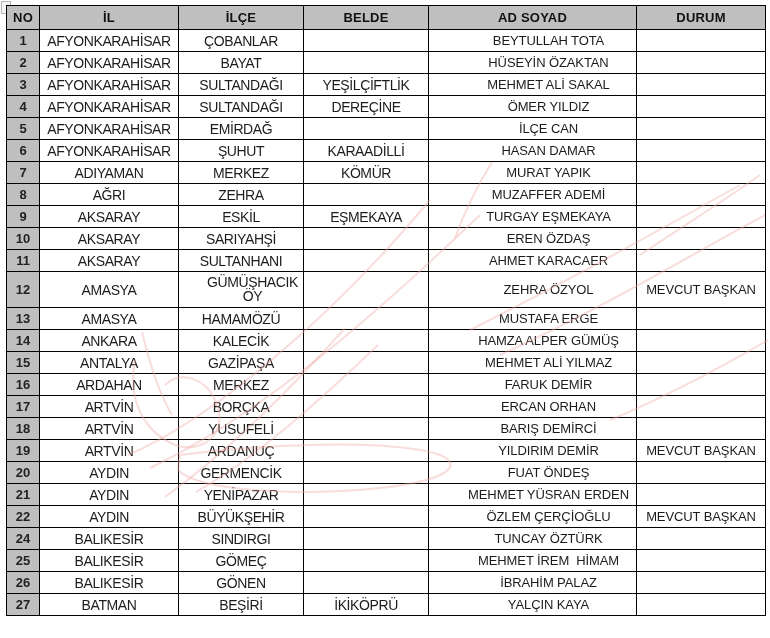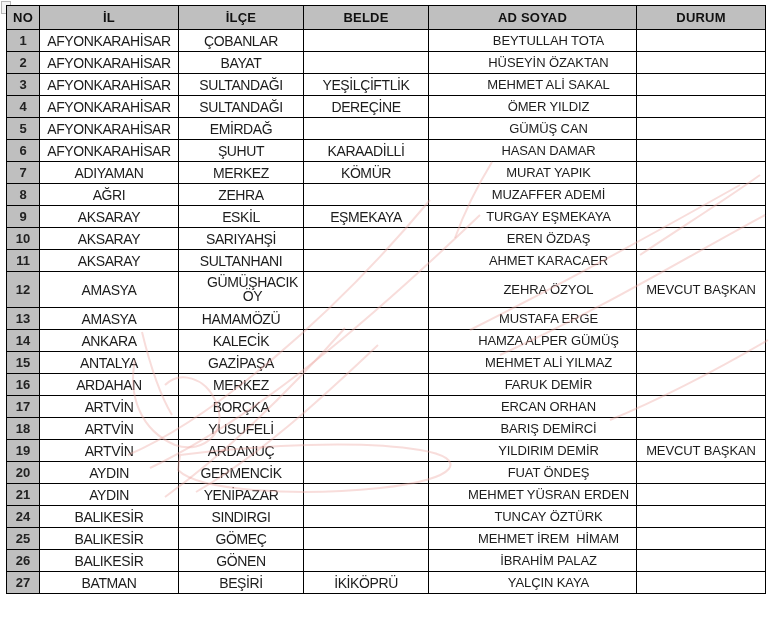--- a/index.html
+++ b/index.html
@@ -98,21 +98,21 @@
     <td class="c-ilce"><span class="txt">SULTANDAĞI</span></td>
     <td class="c-belde"><span class="txt">DEREÇİNE</span></td>
     <td class="c-ad"><span class="txt">ÖMER YILDIZ</span></td>
     <td class="c-durum"><span class="txt"></span></td>
   </tr>
       <tr class="row">
     <td class="c-no"><span class="txt">5</span></td>
     <td class="c-il"><span class="txt">AFYONKARAHİSAR</span></td>
     <td class="c-ilce"><span class="txt">EMİRDAĞ</span></td>
     <td class="c-belde"><span class="txt"></span></td>
-    <td class="c-ad"><span class="txt">GÜMÜŞ CAN</span></td>
+    <td class="c-ad"><span class="txt">İLÇE CAN</span></td>
     <td class="c-durum"><span class="txt"></span></td>
   </tr>
       <tr class="row">
     <td class="c-no"><span class="txt">6</span></td>
     <td class="c-il"><span class="txt">AFYONKARAHİSAR</span></td>
     <td class="c-ilce"><span class="txt">ŞUHUT</span></td>
     <td class="c-belde"><span class="txt">KARAADİLLİ</span></td>
     <td class="c-ad"><span class="txt">HASAN DAMAR</span></td>
     <td class="c-durum"><span class="txt"></span></td>
   </tr>
@@ -228,20 +228,28 @@
     <td class="c-ad"><span class="txt">FUAT ÖNDEŞ</span></td>
     <td class="c-durum"><span class="txt"></span></td>
   </tr>
       <tr class="row">
     <td class="c-no"><span class="txt">21</span></td>
     <td class="c-il"><span class="txt">AYDIN</span></td>
     <td class="c-ilce"><span class="txt">YENİPAZAR</span></td>
     <td class="c-belde"><span class="txt"></span></td>
     <td class="c-ad"><span class="txt">MEHMET YÜSRAN ERDEN</span></td>
     <td class="c-durum"><span class="txt"></span></td>
+  </tr>
+      <tr class="row">
+    <td class="c-no"><span class="txt">22</span></td>
+    <td class="c-il"><span class="txt">AYDIN</span></td>
+    <td class="c-ilce"><span class="txt">BÜYÜKŞEHİR</span></td>
+    <td class="c-belde"><span class="txt"></span></td>
+    <td class="c-ad"><span class="txt">ÖZLEM ÇERÇİOĞLU</span></td>
+    <td class="c-durum"><span class="txt">MEVCUT BAŞKAN</span></td>
   </tr>
       <tr class="row">
     <td class="c-no"><span class="txt">24</span></td>
     <td class="c-il"><span class="txt">BALIKESİR</span></td>
     <td class="c-ilce"><span class="txt">SINDIRGI</span></td>
     <td class="c-belde"><span class="txt"></span></td>
     <td class="c-ad"><span class="txt">TUNCAY ÖZTÜRK</span></td>
     <td class="c-durum"><span class="txt"></span></td>
   </tr>
       <tr class="row">

